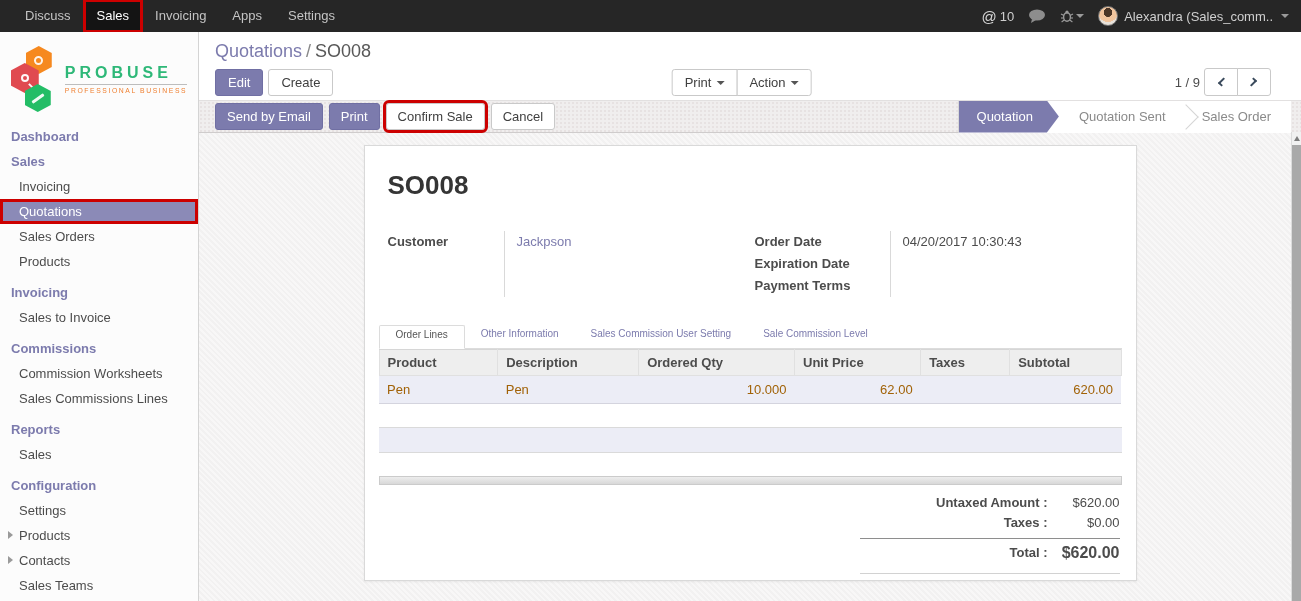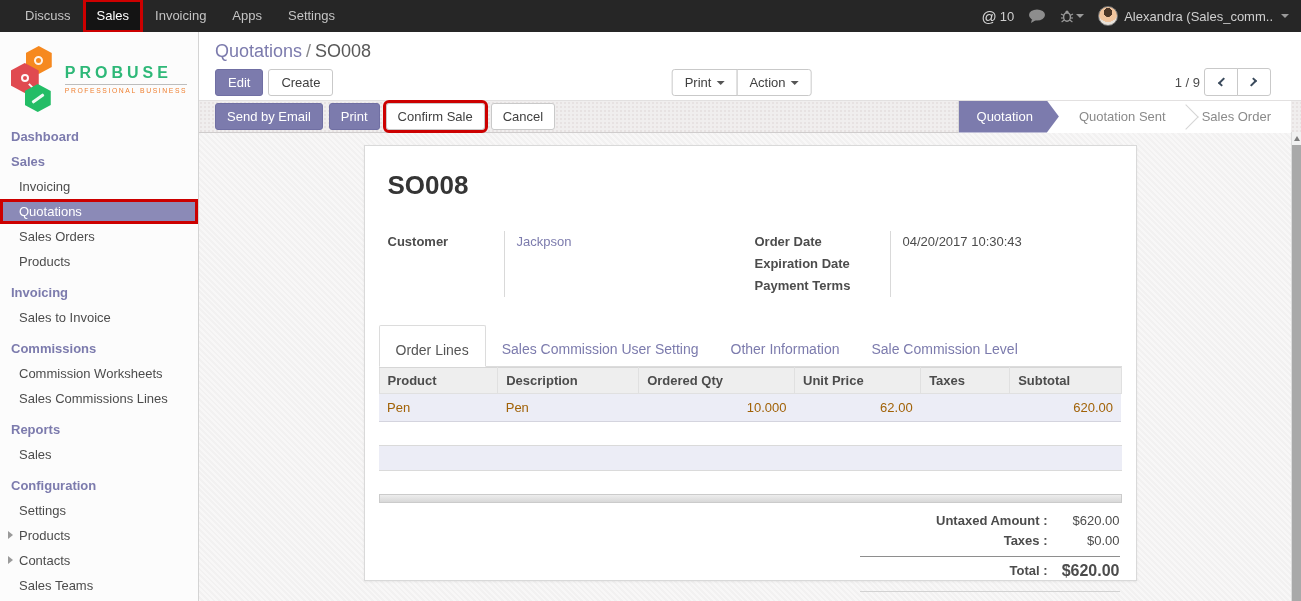--- a/index.html
+++ b/index.html
@@ -103,21 +103,21 @@
   .fg-labels { display:flex; flex-direction:column; }
   .fg-values { display:flex; flex-direction:column; border-left:1px solid #d9d9d9; padding-left:12px; flex:1; }
   .fg-left .fg-labels { width:116px; }
   .fg-left .fg-values { min-height:46px; }
   .fg-right .fg-labels { width:135px; }
   .f-label { font-size:13px; font-weight:bold; color:#4c4c4c; line-height:22px; }
   .f-value { font-size:13px; color:#4c4c4c; line-height:22px; min-height:22px; }
   .f-link { color:#7c7bad; cursor:pointer; }
 
   .tabs { display:flex; border-bottom:1px solid #dcdcdc; }
-  .tab { font-size:14px; color:#7c7bad; padding:16px 16px 8px; cursor:pointer; margin-bottom:-1px; }
+  .tab { font-size:10px; color:#7c7bad; padding:3px 16px 8px; cursor:pointer; margin-bottom:-1px; }
   .tab.active { color:#555; background:#fff; border:1px solid #dcdcdc; border-bottom:1px solid #fff;
     border-radius:2px 2px 0 0; }
 
   table.olines { width:100%; border-collapse:collapse; font-size:13px; }
   .olines th { background:#eeeeee; color:#4c4c4c; font-weight:bold; text-align:left;
     padding:5px 8px; border:1px solid #e0e0e0; border-top:1px solid #d6d6d6; }
   .olines td { background:#ecedf6; color:#a16207; padding:6px 8px;
     border-top:1px solid #e0e0e6; border-bottom:1px solid #d4d4de; }
   .num { text-align:right; }
   .col-product{width:16%}.col-desc{width:19%}.col-qty{width:21%}.col-price{width:17%}.col-tax{width:12%}.col-sub{width:15%}
@@ -317,22 +317,22 @@
             <div class="fg-values">
               <span class="f-value">04/20/2017 10:30:43</span>
               <span class="f-value"></span>
               <span class="f-value"></span>
             </div>
           </div>
         </div>
 
         <div class="tabs">
           <div class="tab active">Order Lines</div>
+          <div class="tab">Other Information</div>
           <div class="tab">Sales Commission User Setting</div>
-          <div class="tab">Other Information</div>
           <div class="tab">Sale Commission Level</div>
         </div>
 
         <table class="olines">
           <thead>
             <tr>
               <th class="col-product">Product</th>
               <th class="col-desc">Description</th>
               <th class="col-qty">Ordered Qty</th>
               <th class="col-price">Unit Price</th>

